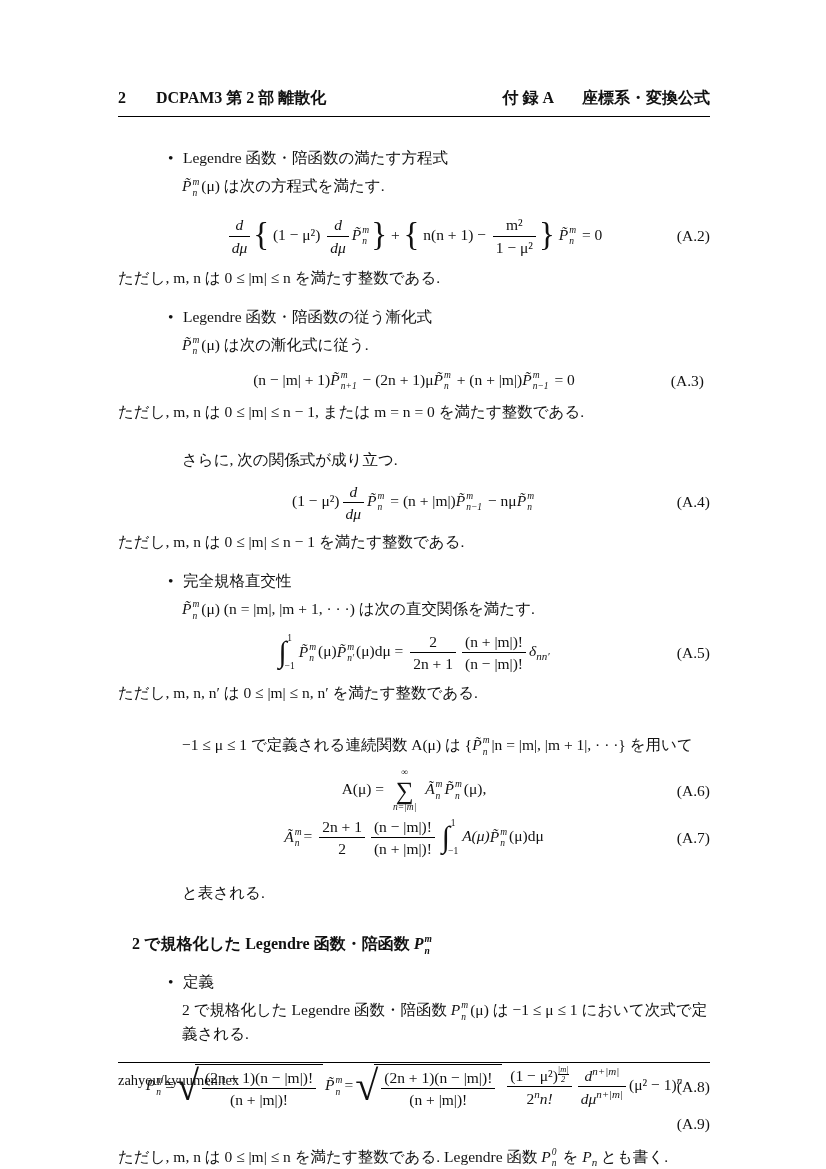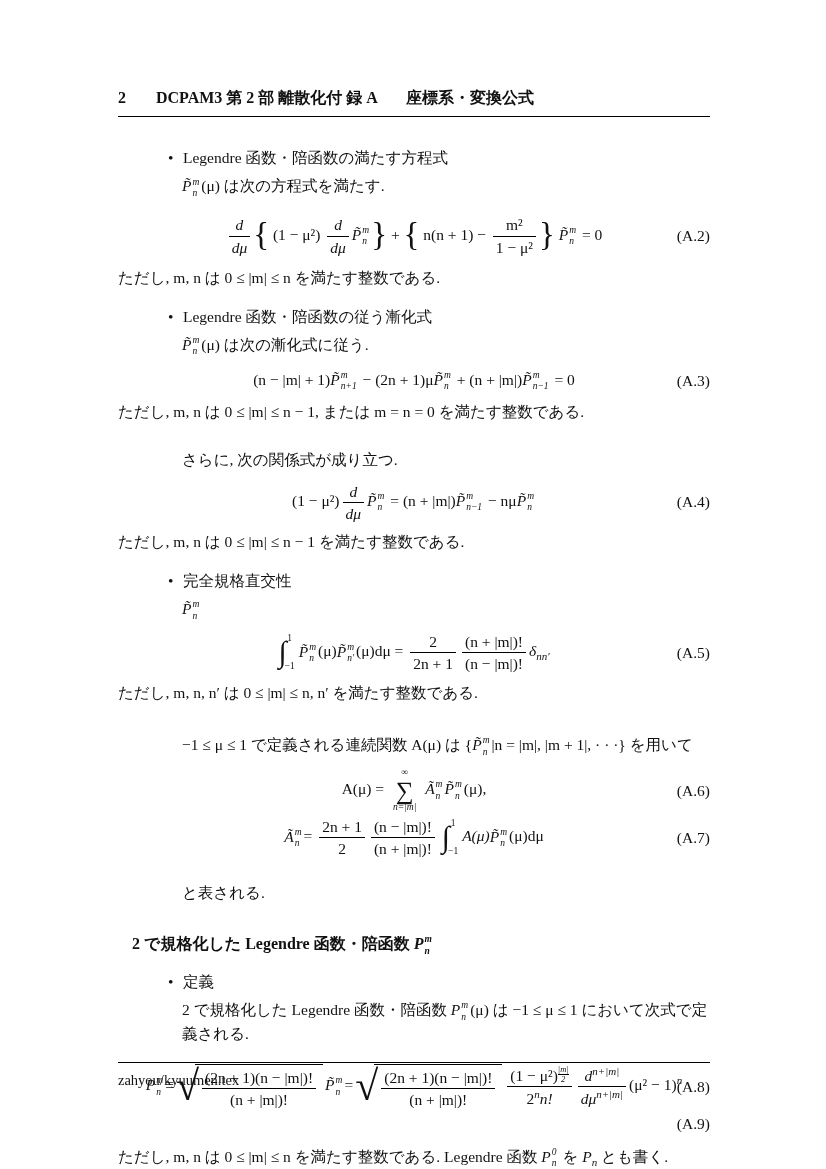--- a/index.html
+++ b/index.html
@@ -1,19 +1,19 @@
 <!DOCTYPE html>
 <html><head>
 <meta charset="utf-8">
 <style>
   html,body{margin:0;padding:0;background:#ffffff;}
   .page{width:826px;height:1169px;background:#fff;position:relative;overflow:hidden;
         font-family:"Liberation Serif","DejaVu Serif",serif;font-size:15.5px;color:#111;}
   .inner{position:absolute;left:118px;right:116px;top:88px;}
-  .header{display:flex;align-items:baseline;
+  .header{display:flex;justify-content:space-between;align-items:baseline;
           font-weight:bold;font-size:16px;border-bottom:1.6px solid #000;padding-bottom:7px;}
   .hnum{margin-right:30px;}
   .hr1{margin-right:28px;}
   .trow{line-height:1.45;}
   .indent{margin-left:64px;}
   .bullet{margin-left:50px;display:flex;line-height:1.45;}
   .dot{width:15px;flex:none;}
   .heading{font-weight:bold;font-size:16px;margin-left:14px;}
   .footer{position:absolute;left:118px;right:116px;top:1062px;border-top:1.3px solid #000;
           display:flex;justify-content:space-between;padding-top:9px;font-size:14.5px;}
@@ -98,21 +98,21 @@
       <span class="dot">•</span>
       <span>Legendre 函数・陪函数の従う漸化式</span>
     </div>
     <div class="trow indent" style="margin-top:6px">
       <span class="st"><span class="mi">P̃</span><span class="ss">
             <span>m</span>
             <span>n</span>
           </span></span><span>(μ) は次の漸化式に従う.</span>
     </div>
 
-    <div class="eq" style="margin:12px 0 8px">
+    <div class="eq" style="margin:12px 6px 8px">
       <span class="ebody">
         <span>(n − |m| + 1)</span><span class="st"><span class="mi">P̃</span><span class="ss">
               <span>m</span>
               <span>n+1</span>
             </span></span>
         <span>− (2n + 1)μ</span><span class="st"><span class="mi">P̃</span><span class="ss">
               <span>m</span>
               <span>n</span>
             </span></span>
         <span>+ (n + |m|)</span><span class="st"><span class="mi">P̃</span><span class="ss">
@@ -149,21 +149,21 @@
     <div class="trow cond" style="margin-top:8px">ただし, m, n は 0 ≤ |m| ≤ n − 1 を満たす整数である.</div>
 
     <div class="bullet" style="margin-top:16px">
       <span class="dot">•</span>
       <span>完全規格直交性</span>
     </div>
     <div class="trow indent" style="margin-top:6px">
       <span class="st"><span class="mi">P̃</span><span class="ss">
             <span>m</span>
             <span>n</span>
-          </span></span>
+          </span></span><span>(μ) (n = |m|, |m + 1, · · ·) は次の直交関係を満たす.</span>
     </div>
 
     <div class="eq" style="margin:10px 0 8px">
       <span class="ebody">
         <span class="big">∫</span><span class="ilim">
             <span>1</span>
             <span>−1</span>
           </span><span class="st"><span class="mi">P̃</span><span class="ss">
               <span>m</span>
               <span>n</span>

